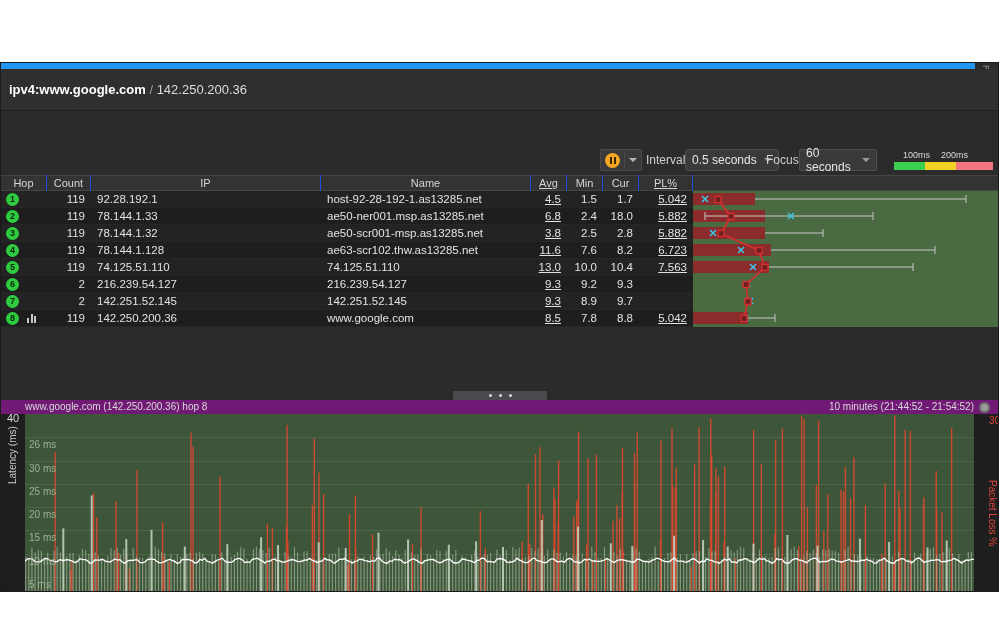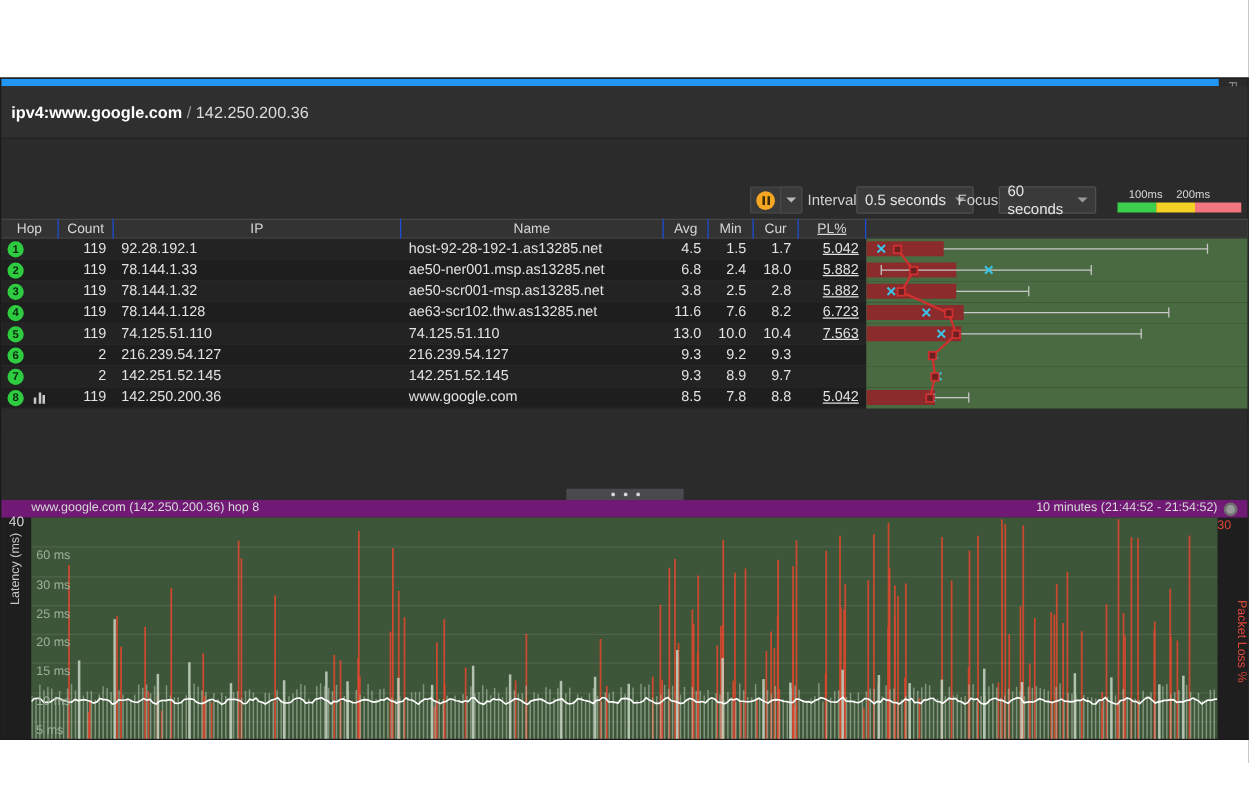--- a/index.html
+++ b/index.html
@@ -123,21 +123,21 @@
   .thead > div {
     text-align: center; color: #d6d6d6; font-size: 11px;
     border-right: 1px solid #1d4ed8;
     height: 16px; line-height: 16px;
     overflow: hidden; white-space: nowrap;
   }
   .c-hop   { width: 46px; }
   .c-count { width: 44px; }
   .c-ip    { width: 230px; }
   .c-name  { width: 210px; }
-  .c-avg   { width: 36px; }
+  .c-avg   { width: 36px; text-decoration: underline; }
   .c-min   { width: 36px; }
   .c-cur   { width: 36px; }
   .c-pl    { width: 54px; text-decoration: underline; }
   .c-lat   { width: 307px; border-right: none !important; }
   .trow {
     display: flex; height: 17px; align-items: center;
     border-bottom: 1px solid #262626;
   }
   .trow:nth-child(odd)  { background: #232323; }
   .trow:nth-child(even) { background: #1e1e1e; }
@@ -240,21 +240,21 @@
     overflow: hidden;
   }
   .ylab-left {
     position: absolute; left: 6px; top: 84px;
     font-size: 10px; color: #c8c8c8;
     transform: rotate(-90deg); transform-origin: left top;
     white-space: nowrap;
   }
   .ytop { position: absolute; left: 6px; top: 12px; font-size: 11px; color: #d8d8d8; }
   .ybot { position: absolute; left: 12px; top: 190px; font-size: 11px; color: #d8d8d8; }
-  .rtop { position: absolute; right: 15px; top: 15px; font-size: 10px; color: #e0473c; text-align: center; }
+  .rtop { position: absolute; right: 0; top: 15px; font-size: 10px; color: #e0473c; text-align: center; }
   .rlab {
     position: absolute; right: 2px; top: 80px;
     font-size: 10px; color: #e0473c;
     writing-mode: vertical-rl;
     white-space: nowrap;
   }
   .gridline { position: absolute; left: 0; width: 949px; height: 1px; background: rgba(255,255,255,0.09); }
   .gridlbl { position: absolute; left: 4px; font-size: 10px; color: #9fb09a; }
 </style>
 </head>
@@ -1005,21 +1005,21 @@
           <rect x="933.2" y="140.2" width="1.2" height="45.8" fill="#b9c8b5" opacity="0.55"></rect>
           <rect x="936.3" y="146.4" width="1.2" height="39.6" fill="#b9c8b5" opacity="0.55"></rect>
           <rect x="939.5" y="145.5" width="1.2" height="40.5" fill="#b9c8b5" opacity="0.55"></rect>
           <rect x="942.7" y="137.9" width="1.2" height="48.1" fill="#b9c8b5" opacity="0.55"></rect>
           <rect x="945.8" y="137.7" width="1.2" height="48.3" fill="#b9c8b5" opacity="0.55"></rect>
           <path d="M0.0 147.4 L2.5 144.8 L5.0 144.6 L7.5 145.1 L10.0 147.8 L12.5 147.9 L15.0 147.8 L17.5 146.1 L20.0 144.5 L22.5 144.6 L25.0 146.3 L27.5 146.6 L30.0 147.8 L32.5 147.5 L35.0 145.5 L37.5 146.5 L40.0 146.1 L42.5 145.7 L45.0 146.4 L47.5 147.2 L49.9 148.5 L52.4 147.7 L54.9 144.7 L57.4 145.7 L59.9 145.7 L62.4 146.5 L64.9 149.3 L67.4 148.6 L69.9 145.9 L72.4 146.2 L74.9 146.0 L77.4 145.3 L79.9 146.8 L82.4 147.6 L84.9 148.0 L87.4 146.5 L89.9 144.9 L92.4 146.1 L94.9 145.6 L97.4 148.3 L99.9 149.2 L102.4 147.1 L104.9 146.2 L107.4 146.5 L109.9 145.9 L112.4 145.9 L114.9 148.5 L117.4 148.8 L119.9 148.0 L122.4 145.6 L124.9 145.2 L127.4 145.1 L129.9 145.6 L132.4 147.9 L134.9 148.8 L137.4 148.7 L139.9 147.4 L142.3 146.1 L144.8 145.4 L147.3 146.7 L149.8 147.4 L152.3 149.5 L154.8 148.4 L157.3 145.4 L159.8 145.6 L162.3 145.4 L164.8 145.9 L167.3 146.8 L169.8 149.0 L172.3 148.6 L174.8 145.3 L177.3 146.3 L179.8 144.4 L182.3 147.3 L184.8 147.8 L187.3 149.2 L189.8 147.6 L192.3 146.1 L194.8 145.4 L197.3 144.2 L199.8 147.1 L202.3 148.4 L204.8 148.3 L207.3 148.0 L209.8 145.7 L212.3 144.6 L214.8 144.5 L217.3 145.9 L219.8 148.6 L222.3 147.8 L224.8 148.3 L227.3 145.4 L229.8 144.9 L232.3 144.2 L234.8 145.9 L237.3 146.7 L239.7 149.1 L242.2 147.1 L244.7 147.4 L247.2 145.6 L249.7 145.1 L252.2 146.7 L254.7 146.9 L257.2 148.2 L259.7 148.2 L262.2 147.1 L264.7 146.1 L267.2 145.7 L269.7 146.1 L272.2 147.3 L274.7 147.7 L277.2 147.1 L279.7 145.8 L282.2 146.1 L284.7 144.4 L287.2 146.4 L289.7 147.1 L292.2 148.5 L294.7 147.5 L297.2 147.0 L299.7 144.4 L302.2 145.8 L304.7 146.0 L307.2 147.7 L309.7 149.3 L312.2 147.0 L314.7 145.2 L317.2 145.4 L319.7 144.6 L322.2 146.7 L324.7 147.5 L327.2 148.9 L329.7 147.7 L332.1 147.0 L334.6 145.2 L337.1 145.5 L339.6 146.6 L342.1 146.8 L344.6 147.8 L347.1 146.6 L349.6 147.3 L352.1 144.4 L354.6 144.2 L357.1 147.3 L359.6 148.7 L362.1 149.4 L364.6 146.9 L367.1 147.3 L369.6 145.2 L372.1 145.8 L374.6 145.5 L377.1 147.3 L379.6 149.3 L382.1 148.0 L384.6 146.6 L387.1 144.9 L389.6 145.3 L392.1 146.6 L394.6 148.4 L397.1 149.4 L399.6 146.9 L402.1 146.1 L404.6 145.7 L407.1 145.3 L409.6 146.2 L412.1 147.8 L414.6 148.9 L417.1 148.1 L419.6 146.4 L422.1 145.7 L424.6 145.1 L427.1 147.5 L429.5 149.0 L432.0 149.0 L434.5 148.0 L437.0 145.0 L439.5 145.3 L442.0 146.2 L444.5 146.7 L447.0 147.4 L449.5 148.8 L452.0 146.3 L454.5 146.1 L457.0 144.0 L459.5 144.5 L462.0 147.6 L464.5 147.5 L467.0 147.9 L469.5 148.4 L472.0 145.1 L474.5 144.7 L477.0 144.9 L479.5 145.8 L482.0 148.3 L484.5 148.2 L487.0 148.0 L489.5 146.9 L492.0 144.2 L494.5 146.1 L497.0 147.1 L499.5 148.7 L502.0 148.7 L504.5 147.3 L507.0 145.0 L509.5 144.0 L512.0 146.6 L514.5 147.0 L517.0 147.9 L519.5 148.9 L522.0 148.2 L524.4 146.0 L526.9 144.7 L529.4 145.5 L531.9 147.5 L534.4 147.7 L536.9 147.2 L539.4 148.3 L541.9 145.6 L544.4 144.3 L546.9 145.3 L549.4 147.9 L551.9 147.8 L554.4 149.1 L556.9 147.8 L559.4 145.4 L561.9 146.0 L564.4 145.0 L566.9 146.9 L569.4 147.0 L571.9 147.4 L574.4 147.4 L576.9 146.9 L579.4 146.0 L581.9 144.6 L584.4 146.0 L586.9 147.3 L589.4 148.5 L591.9 146.6 L594.4 145.9 L596.9 145.7 L599.4 146.2 L601.9 147.1 L604.4 147.2 L606.9 148.0 L609.4 148.0 L611.9 145.2 L614.4 145.4 L616.9 146.7 L619.3 147.5 L621.8 147.3 L624.3 148.3 L626.8 146.4 L629.3 145.6 L631.8 144.1 L634.3 144.8 L636.8 146.1 L639.3 147.4 L641.8 147.6 L644.3 147.8 L646.8 145.7 L649.3 143.9 L651.8 146.8 L654.3 147.1 L656.8 147.1 L659.3 147.8 L661.8 148.1 L664.3 146.9 L666.8 144.9 L669.3 145.0 L671.8 146.7 L674.3 148.9 L676.8 147.1 L679.3 147.7 L681.8 144.8 L684.3 146.1 L686.8 146.3 L689.3 147.9 L691.8 148.1 L694.3 149.3 L696.8 147.4 L699.3 145.2 L701.8 146.2 L704.3 144.8 L706.8 148.1 L709.3 147.8 L711.8 148.8 L714.2 145.9 L716.7 146.0 L719.2 144.6 L721.7 144.8 L724.2 147.0 L726.7 147.4 L729.2 148.7 L731.7 146.8 L734.2 144.5 L736.7 145.3 L739.2 144.7 L741.7 146.9 L744.2 147.4 L746.7 149.2 L749.2 148.1 L751.7 144.6 L754.2 145.7 L756.7 145.2 L759.2 148.1 L761.7 149.3 L764.2 148.9 L766.7 146.3 L769.2 145.0 L771.7 144.6 L774.2 146.1 L776.7 146.3 L779.2 147.6 L781.7 148.7 L784.2 146.2 L786.7 145.0 L789.2 144.1 L791.7 144.7 L794.2 148.2 L796.7 147.7 L799.2 147.5 L801.7 147.6 L804.2 146.4 L806.6 144.9 L809.1 145.7 L811.6 147.1 L814.1 147.3 L816.6 148.2 L819.1 147.2 L821.6 146.5 L824.1 145.3 L826.6 147.0 L829.1 147.1 L831.6 147.5 L834.1 147.1 L836.6 146.2 L839.1 146.5 L841.6 145.2 L844.1 146.7 L846.6 147.1 L849.1 149.2 L851.6 149.1 L854.1 146.1 L856.6 146.1 L859.1 144.1 L861.6 146.7 L864.1 147.8 L866.6 149.0 L869.1 149.2 L871.6 146.4 L874.1 146.0 L876.6 144.4 L879.1 145.2 L881.6 147.2 L884.1 147.2 L886.6 148.9 L889.1 146.8 L891.6 144.6 L894.1 144.0 L896.6 146.0 L899.1 148.5 L901.5 147.5 L904.0 147.1 L906.5 146.2 L909.0 146.3 L911.5 145.7 L914.0 145.9 L916.5 147.9 L919.0 147.4 L921.5 147.5 L924.0 146.4 L926.5 146.1 L929.0 144.5 L931.5 145.6 L934.0 146.9 L936.5 149.2 L939.0 147.3 L941.5 146.0 L944.0 146.3 L946.5 145.4 L949.0 145.3 " fill="none" stroke="#ffffff" stroke-width="1.3"></path>
         </svg>
     </div>
 
   <div class="gridline" style="top: 37.25px; left: 24px;"></div>
-      <div class="gridlbl" style="top: 39.25px; left: 28px;">60 ms</div>
+      <div class="gridlbl" style="top: 39.25px; left: 28px;">26 ms</div>
       <div class="gridline" style="top: 60.5px; left: 24px;"></div>
       <div class="gridlbl" style="top: 62.5px; left: 28px;">30 ms</div>
       <div class="gridline" style="top: 83.75px; left: 24px;"></div>
       <div class="gridlbl" style="top: 85.75px; left: 28px;">25 ms</div>
       <div class="gridline" style="top: 107px; left: 24px;"></div>
       <div class="gridlbl" style="top: 109px; left: 28px;">20 ms</div>
       <div class="gridline" style="top: 130.25px; left: 24px;"></div>
       <div class="gridlbl" style="top: 132.25px; left: 28px;">15 ms</div>
       <div class="gridline" style="top: 153.5px; left: 24px;"></div>
       <div class="gridlbl" style="top: 155.5px; left: 28px;">10 ms</div>

